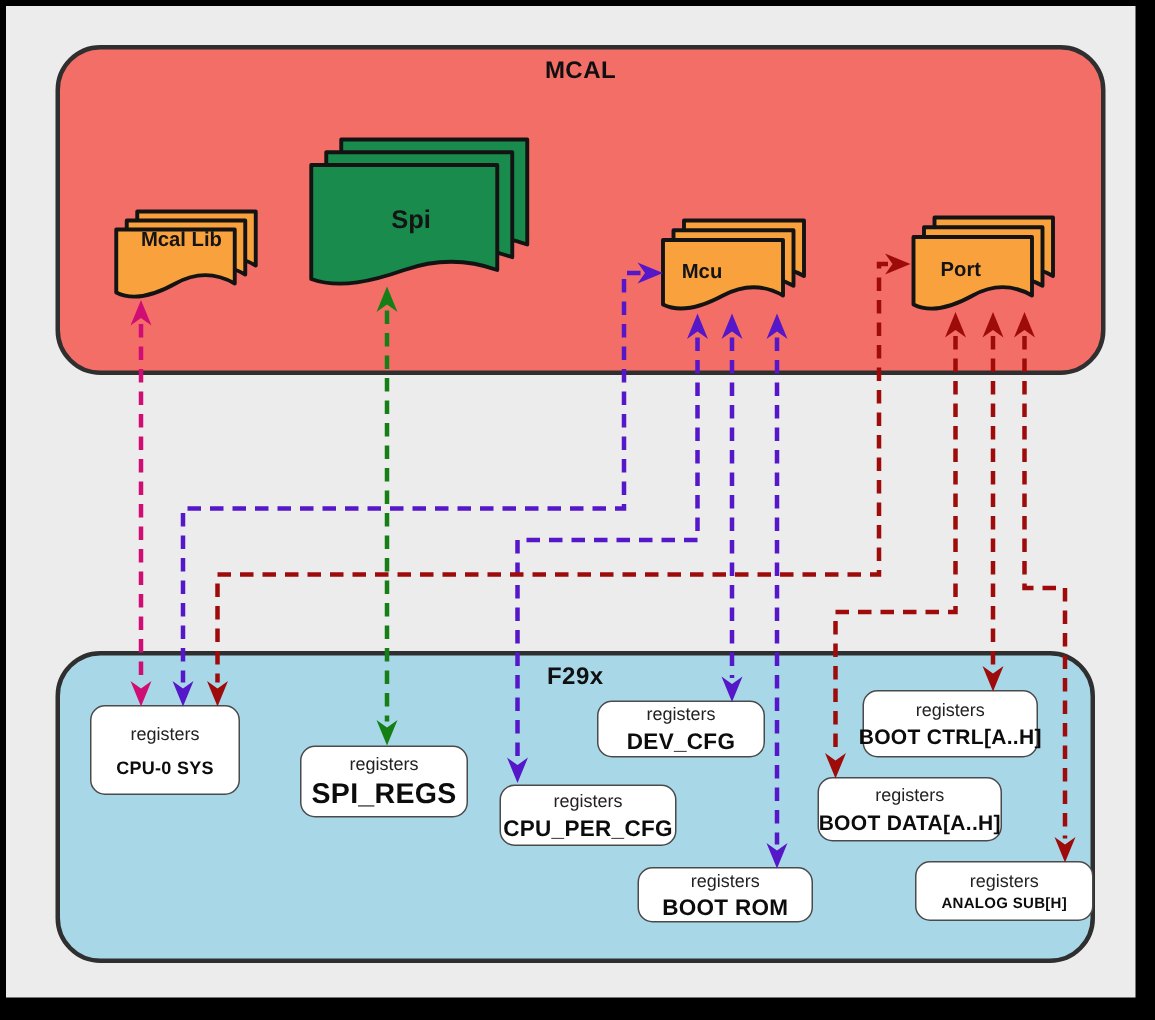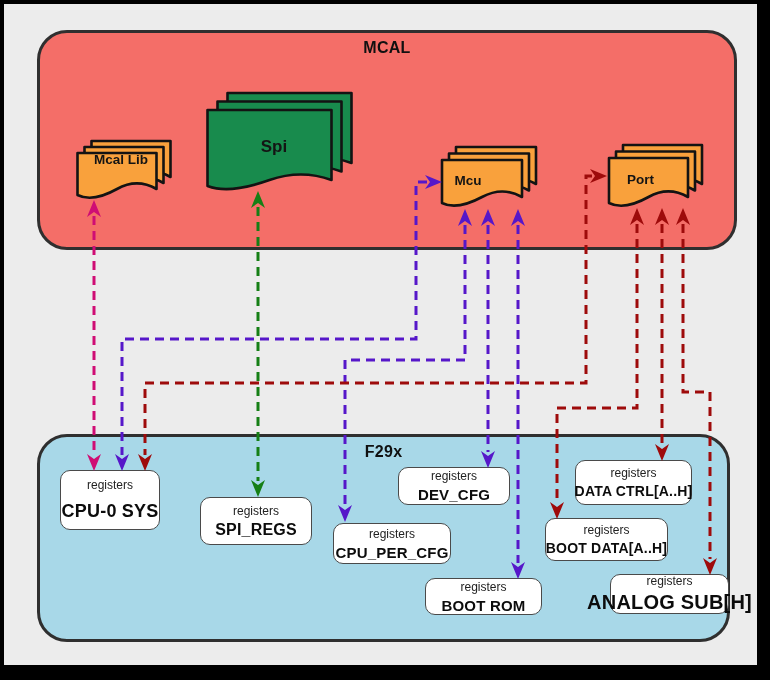--- a/index.html
+++ b/index.html
@@ -79,49 +79,49 @@
     <g>
       <path class="doc-page doc-orange" transform="translate(16,2)" d="M0,0 H79 V39 C65,31 52,32 39.5,39 C27,46 12,51 0,45 Z"></path>
       <path class="doc-page doc-orange" transform="translate(9,8.5)" d="M0,0 H79 V39 C65,31 52,32 39.5,39 C27,46 12,51 0,45 Z"></path>
       <path class="doc-page doc-orange" transform="translate(2,15)" d="M0,0 H79 V39 C65,31 52,32 39.5,39 C27,46 12,51 0,45 Z"></path>
     </g>
   </svg>
   <span class="doc-label lbl-s" style="left:597px;top:172px;width:87px">Port</span>
 
   <div class="regbox tall" style="left:60px;top:470px;width:100px;height:60px">
     <span class="cap">registers</span>
-    <span class="nm" style="font-size:18px">CPU-0 SYS</span>
+    <span class="nm" style="font-size:12px">CPU-0 SYS</span>
   </div>
   <div class="regbox" style="left:200px;top:497px;width:112px;height:48px">
     <span class="cap">registers</span>
-    <span class="nm" style="font-size:16px">SPI_REGS</span>
+    <span class="nm" style="font-size:19px">SPI_REGS</span>
   </div>
   <div class="regbox" style="left:333px;top:523px;width:118px;height:41px">
     <span class="cap">registers</span>
     <span class="nm">CPU_PER_CFG</span>
   </div>
   <div class="regbox" style="left:398px;top:467px;width:112px;height:38px">
     <span class="cap">registers</span>
     <span class="nm">DEV_CFG</span>
   </div>
   <div class="regbox" style="left:425px;top:578px;width:117px;height:37px">
     <span class="cap">registers</span>
     <span class="nm">BOOT ROM</span>
   </div>
   <div class="regbox" style="left:575px;top:460px;width:117px;height:45px">
     <span class="cap">registers</span>
-    <span class="nm" style="font-size:14px">DATA CTRL[A..H]</span>
+    <span class="nm" style="font-size:14px">BOOT CTRL[A..H]</span>
   </div>
   <div class="regbox" style="left:545px;top:518px;width:123px;height:43px">
     <span class="cap">registers</span>
     <span class="nm" style="font-size:14px">BOOT DATA[A..H]</span>
   </div>
   <div class="regbox" style="left:610px;top:574px;width:119px;height:40px">
     <span class="cap">registers</span>
-    <span class="nm" style="font-size:20px">ANALOG SUB[H]</span>
+    <span class="nm" style="font-size:10px">ANALOG SUB[H]</span>
   </div>
 
   <svg class="connectors" width="770" height="680" viewBox="0 0 770 680">
 
     <g>
       <path class="conn c-magenta" d="M94,216 L94,455"></path>
       <polygon class="h-magenta" points="94,200 87,217 94,212 101,217"></polygon>
       <polygon class="h-magenta" points="94,471 87,454 94,459 101,454"></polygon>
     </g>
 

